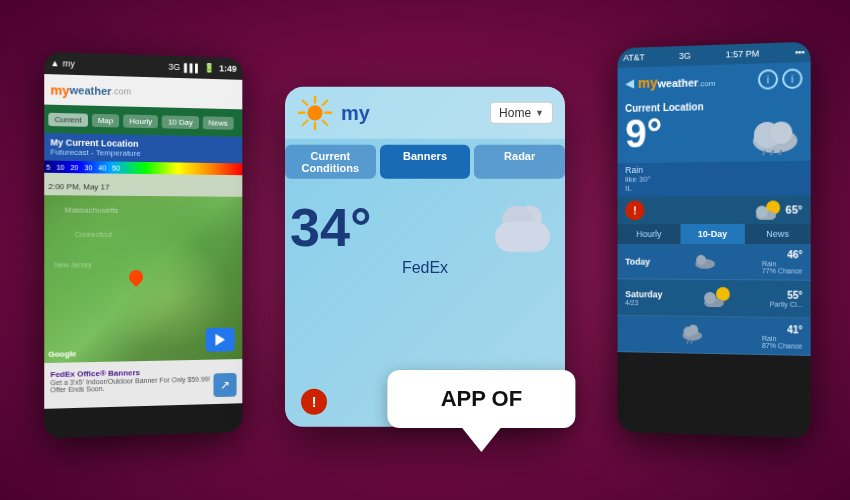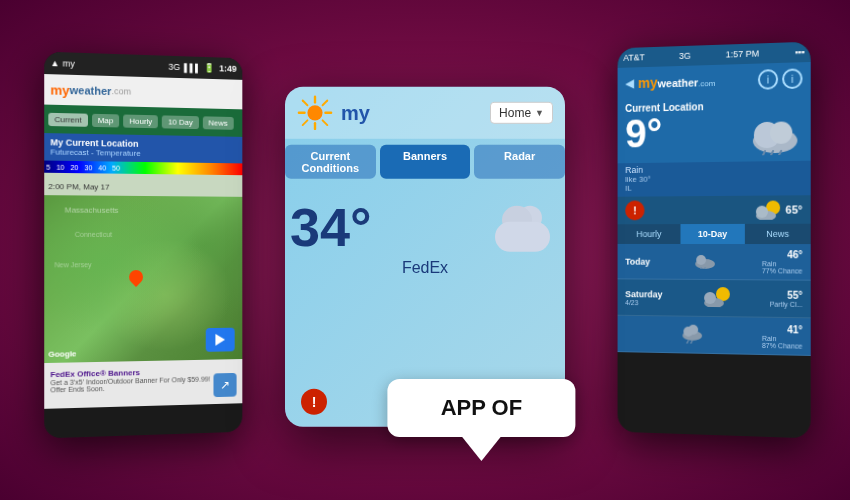--- a/index.html
+++ b/index.html
@@ -312,21 +312,21 @@
       align-items: center;
       justify-content: center;
       color: white;
       font-size: 14px;
       font-weight: bold;
     }
 
     
     .speech-bubble {
       position: absolute;
-      bottom: 24px;
+      bottom: 33px;
       left: 50%;
       transform: translateX(-20%);
       z-index: 20;
       width: 188px;
     }
 
     .bubble-body {
       background: white;
       border-radius: 12px;
       padding: 16px 18px;

